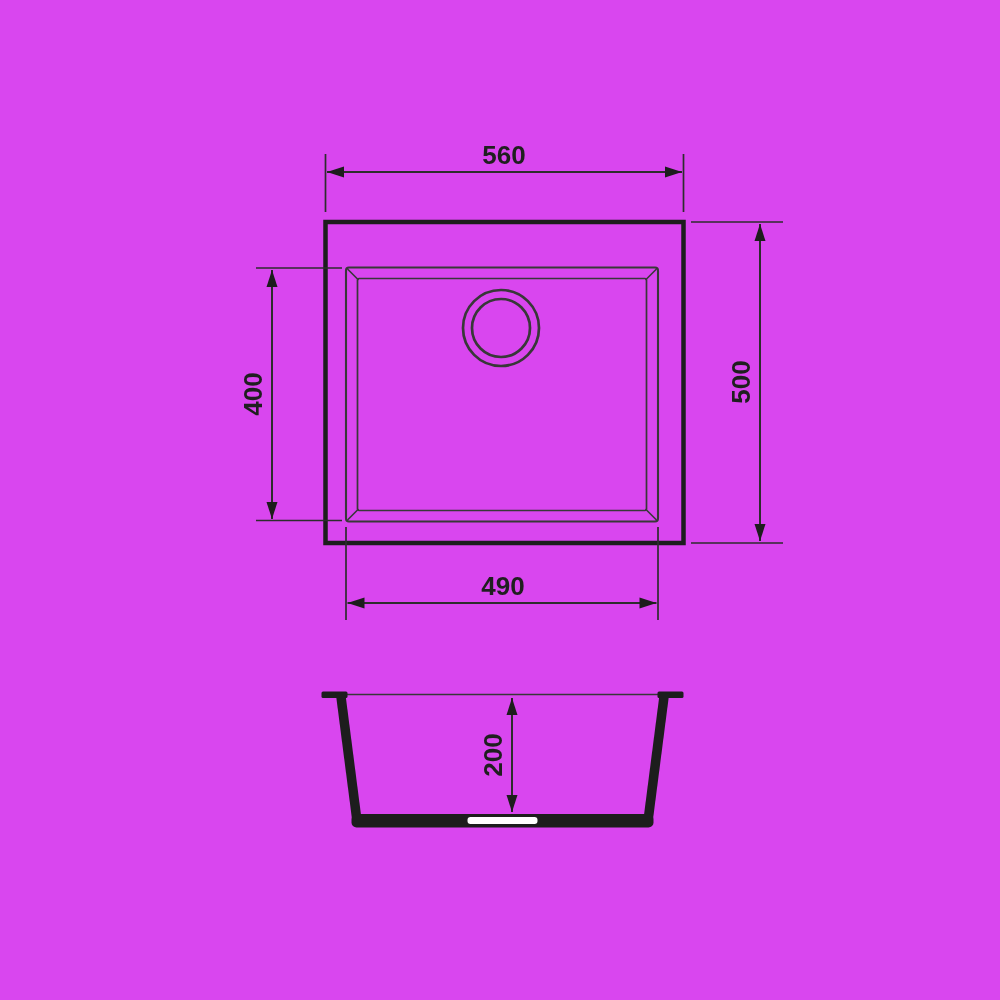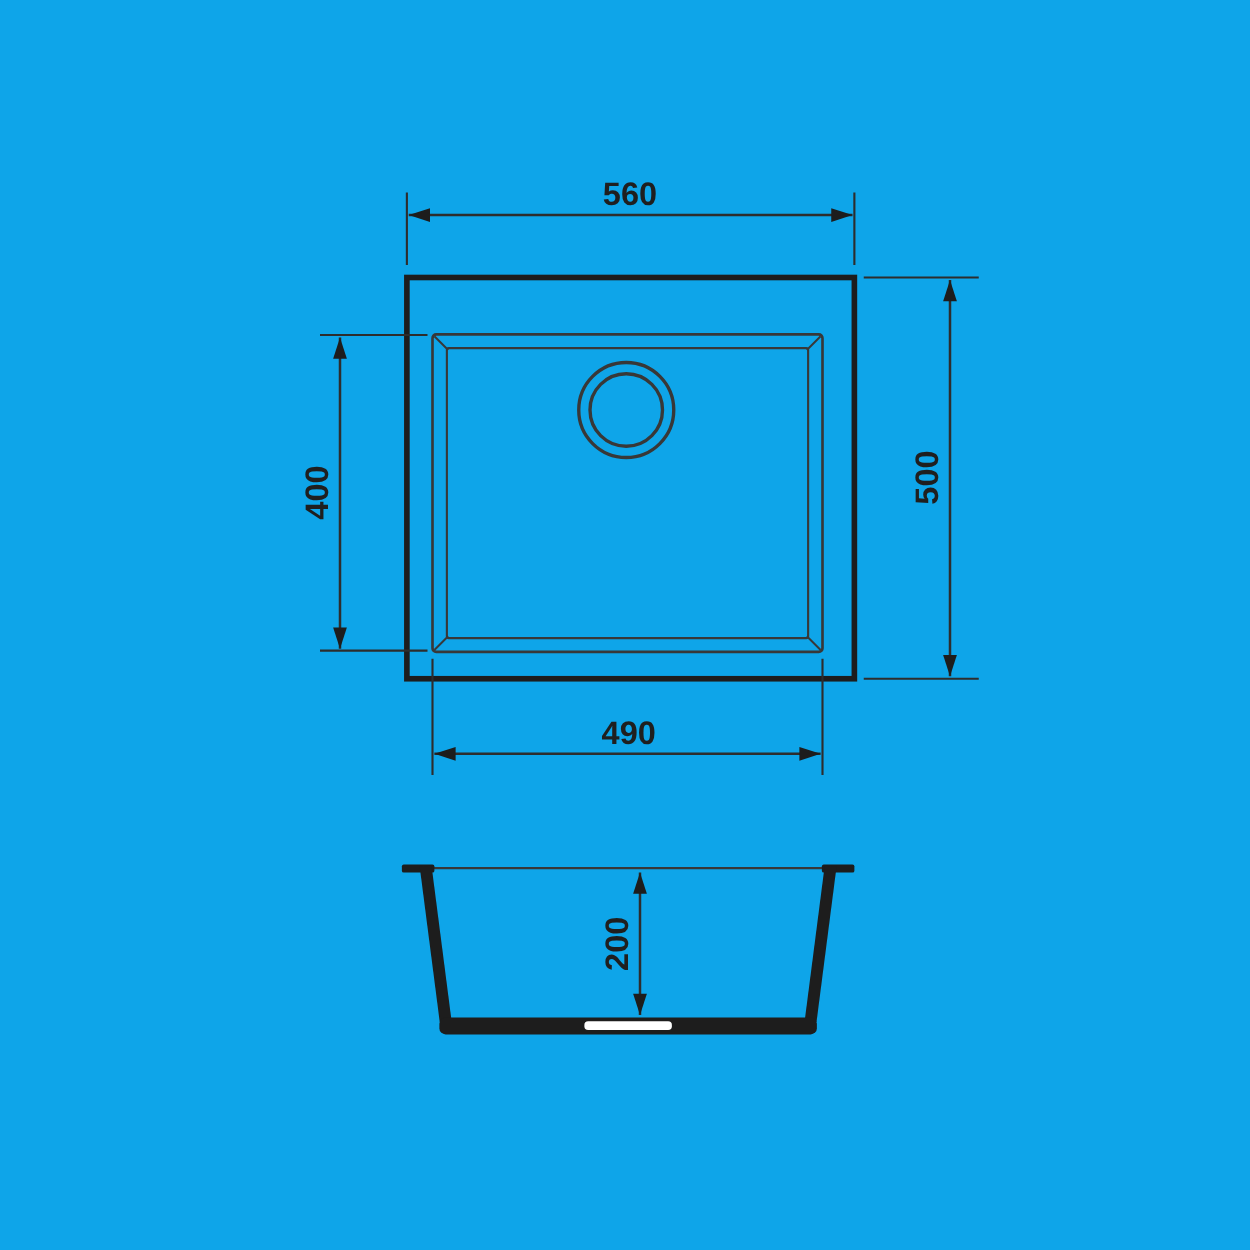--- a/index.html
+++ b/index.html
@@ -8,21 +8,21 @@
     background: #ffffff;
     width: 1000px;
     height: 1000px;
     overflow: hidden;
     font-family: "Liberation Sans", sans-serif;
   }
   .canvas {
     position: relative;
     width: 1000px;
     height: 1000px;
-    background: #0ea5e9;
+    background: #d946ef;
   }
   svg text {
     font-family: "Liberation Sans", sans-serif;
     font-size: 26px;
     font-weight: 700;
     fill: #1f1f1f;
   }
   .thick { stroke: #1d1d1d; fill: none; }
   .thin  { stroke: #383838; fill: none; }
   .dim   { stroke: #2d2d2d; fill: none; }

